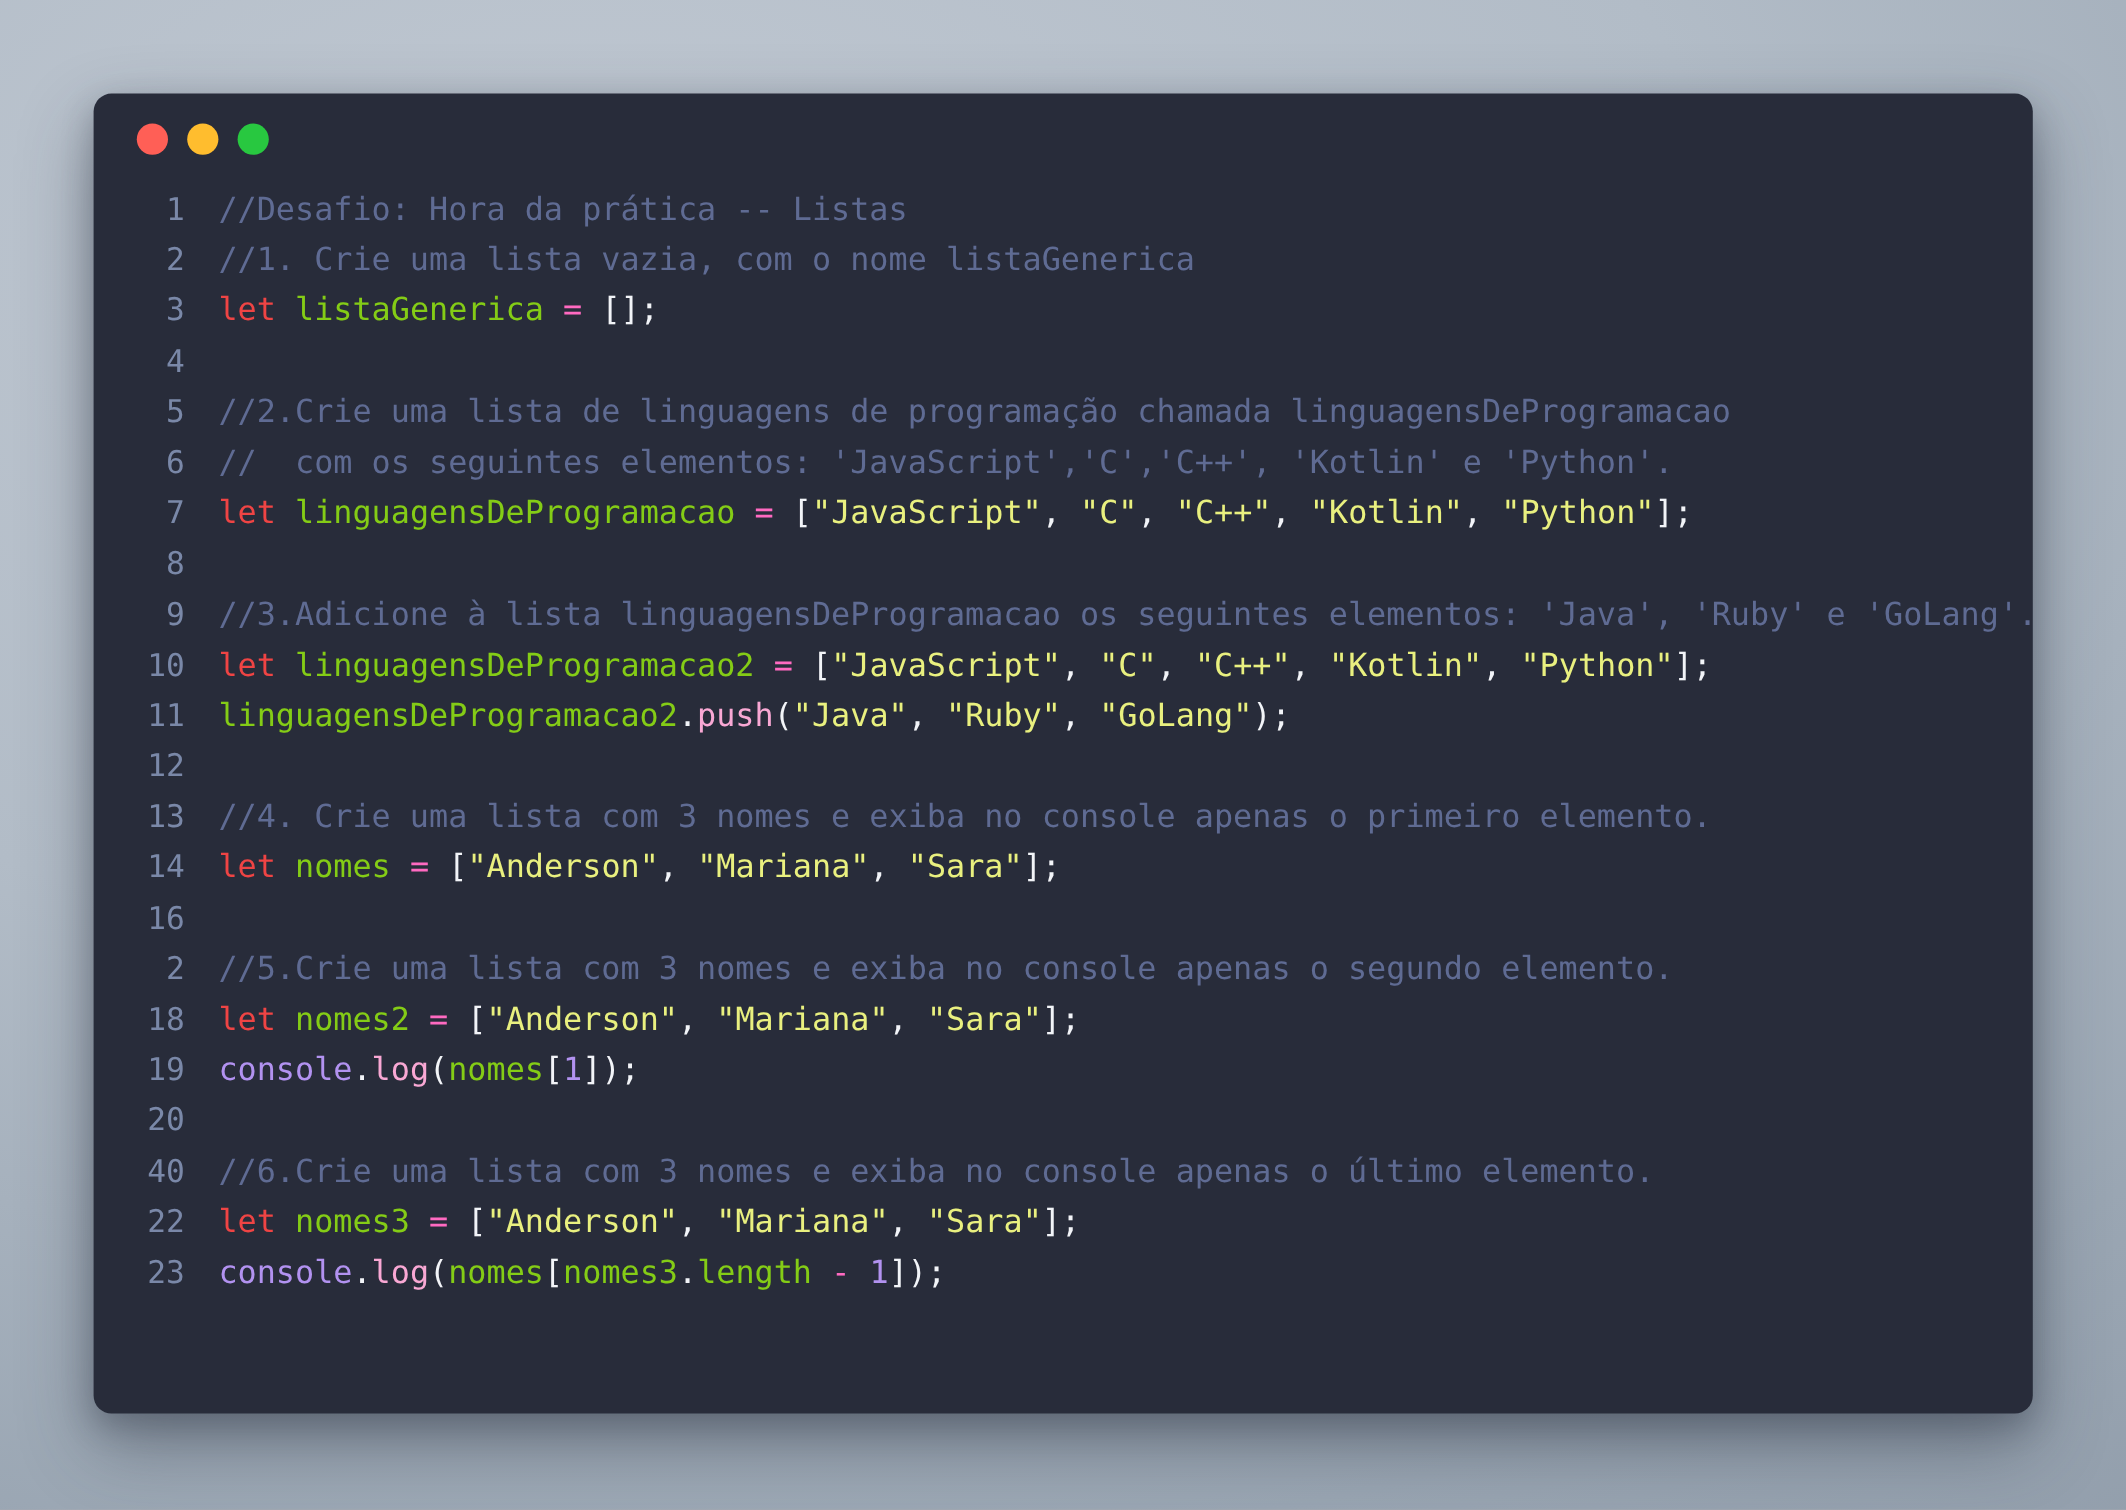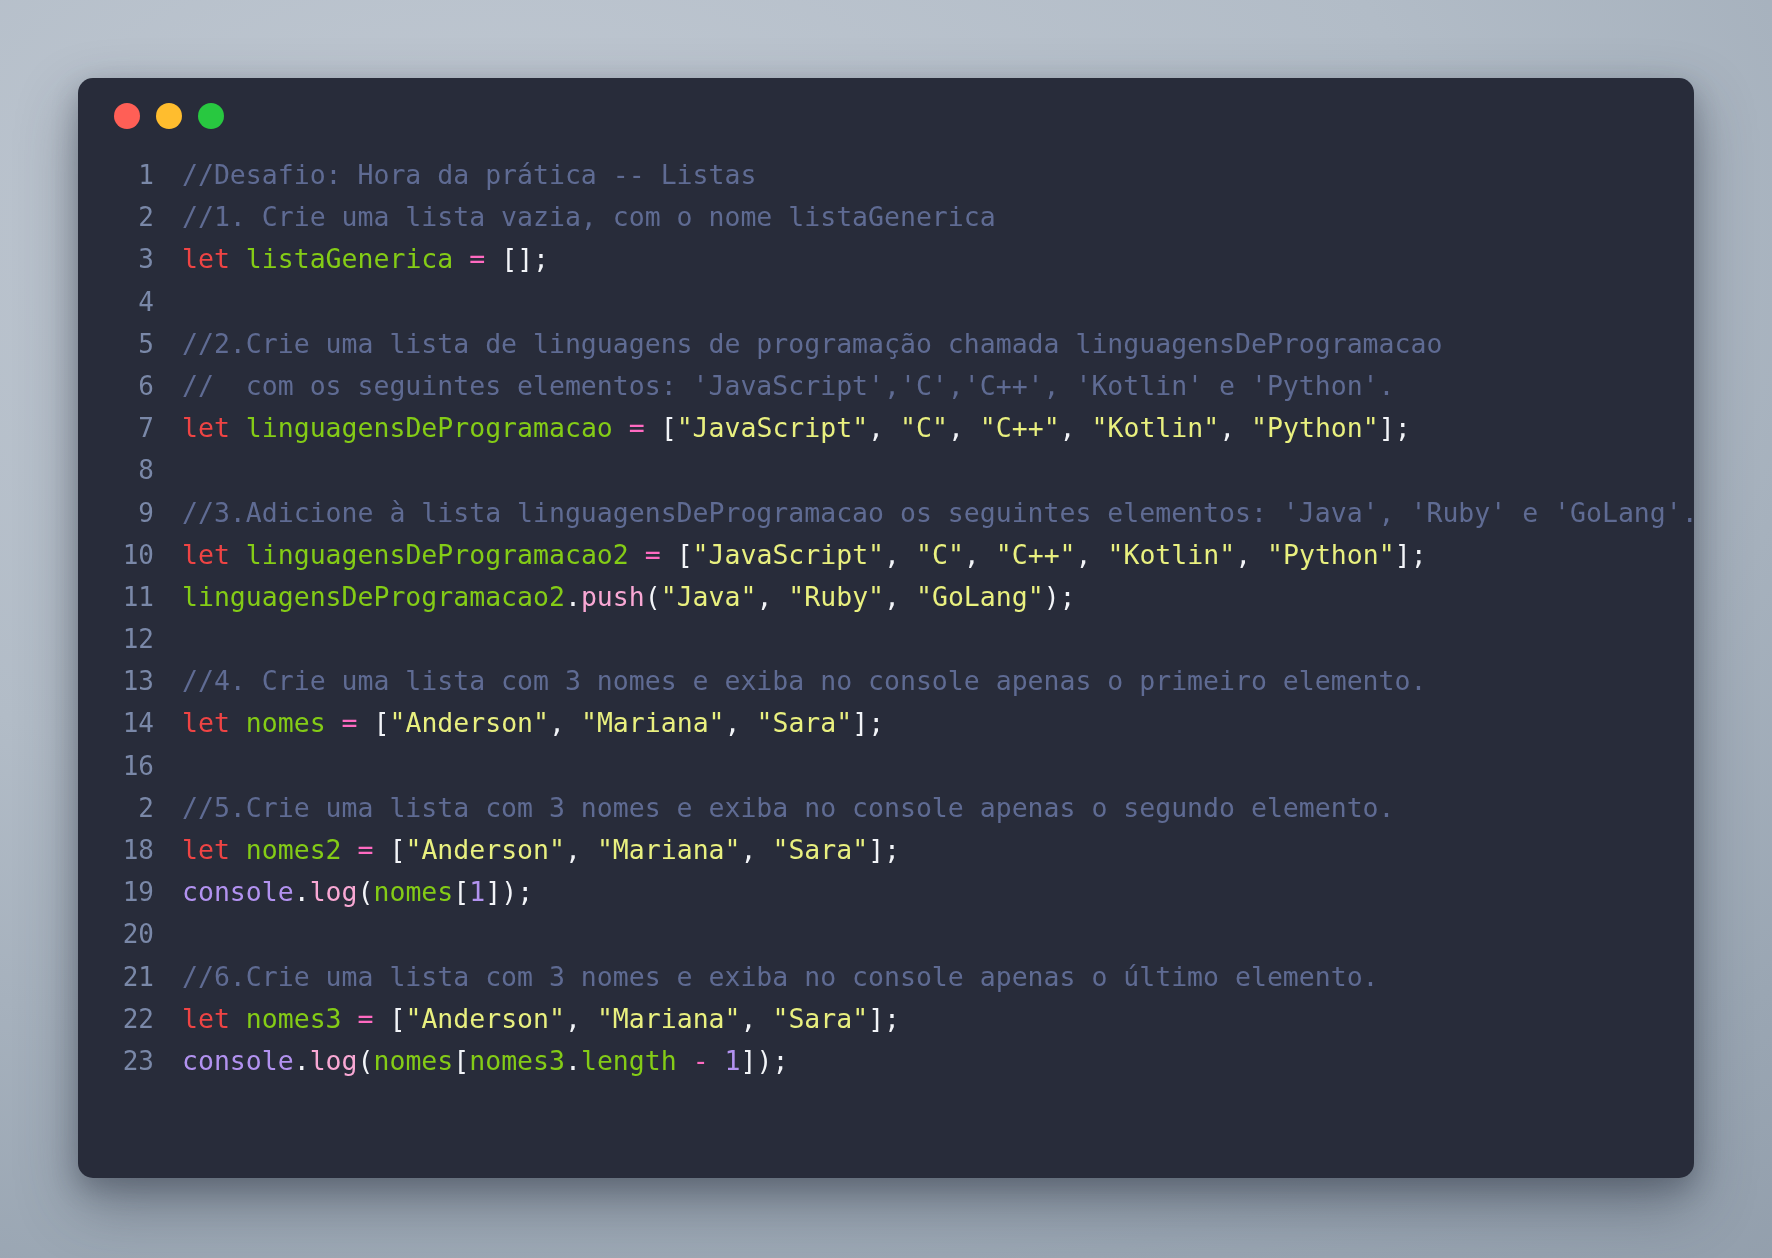--- a/index.html
+++ b/index.html
@@ -135,21 +135,21 @@
           <div class="line"><span class="lineno">10</span><span class="linecode"><span class="tok-keyword">let</span><span class="tok-punct"> </span><span class="tok-ident">linguagensDeProgramacao2</span><span class="tok-punct"> </span><span class="tok-op">=</span><span class="tok-punct"> [</span><span class="tok-string">"JavaScript"</span><span class="tok-punct">, </span><span class="tok-string">"C"</span><span class="tok-punct">, </span><span class="tok-string">"C++"</span><span class="tok-punct">, </span><span class="tok-string">"Kotlin"</span><span class="tok-punct">, </span><span class="tok-string">"Python"</span><span class="tok-punct">];</span></span></div>
           <div class="line"><span class="lineno">11</span><span class="linecode"><span class="tok-ident">linguagensDeProgramacao2</span><span class="tok-punct">.</span><span class="tok-func">push</span><span class="tok-punct">(</span><span class="tok-string">"Java"</span><span class="tok-punct">, </span><span class="tok-string">"Ruby"</span><span class="tok-punct">, </span><span class="tok-string">"GoLang"</span><span class="tok-punct">);</span></span></div>
           <div class="line"><span class="lineno">12</span><span class="linecode"></span></div>
           <div class="line"><span class="lineno">13</span><span class="linecode"><span class="tok-comment">//4. Crie uma lista com 3 nomes e exiba no console apenas o primeiro elemento.</span></span></div>
           <div class="line"><span class="lineno">14</span><span class="linecode"><span class="tok-keyword">let</span><span class="tok-punct"> </span><span class="tok-ident">nomes</span><span class="tok-punct"> </span><span class="tok-op">=</span><span class="tok-punct"> [</span><span class="tok-string">"Anderson"</span><span class="tok-punct">, </span><span class="tok-string">"Mariana"</span><span class="tok-punct">, </span><span class="tok-string">"Sara"</span><span class="tok-punct">];</span></span></div>
           <div class="line"><span class="lineno">16</span><span class="linecode"></span></div>
           <div class="line"><span class="lineno">2</span><span class="linecode"><span class="tok-comment">//5.Crie uma lista com 3 nomes e exiba no console apenas o segundo elemento.</span></span></div>
           <div class="line"><span class="lineno">18</span><span class="linecode"><span class="tok-keyword">let</span><span class="tok-punct"> </span><span class="tok-ident">nomes2</span><span class="tok-punct"> </span><span class="tok-op">=</span><span class="tok-punct"> [</span><span class="tok-string">"Anderson"</span><span class="tok-punct">, </span><span class="tok-string">"Mariana"</span><span class="tok-punct">, </span><span class="tok-string">"Sara"</span><span class="tok-punct">];</span></span></div>
           <div class="line"><span class="lineno">19</span><span class="linecode"><span class="tok-builtin">console</span><span class="tok-punct">.</span><span class="tok-func">log</span><span class="tok-punct">(</span><span class="tok-ident">nomes</span><span class="tok-punct">[</span><span class="tok-number">1</span><span class="tok-punct">]);</span></span></div>
           <div class="line"><span class="lineno">20</span><span class="linecode"></span></div>
-          <div class="line"><span class="lineno">21</span><span class="linecode"><span class="tok-comment">//6.Crie uma lista com 3 nomes e exiba no console apenas o último elemento.</span></span></div>
+          <div class="line"><span class="lineno">40</span><span class="linecode"><span class="tok-comment">//6.Crie uma lista com 3 nomes e exiba no console apenas o último elemento.</span></span></div>
           <div class="line"><span class="lineno">22</span><span class="linecode"><span class="tok-keyword">let</span><span class="tok-punct"> </span><span class="tok-ident">nomes3</span><span class="tok-punct"> </span><span class="tok-op">=</span><span class="tok-punct"> [</span><span class="tok-string">"Anderson"</span><span class="tok-punct">, </span><span class="tok-string">"Mariana"</span><span class="tok-punct">, </span><span class="tok-string">"Sara"</span><span class="tok-punct">];</span></span></div>
           <div class="line"><span class="lineno">23</span><span class="linecode"><span class="tok-builtin">console</span><span class="tok-punct">.</span><span class="tok-func">log</span><span class="tok-punct">(</span><span class="tok-ident">nomes</span><span class="tok-punct">[</span><span class="tok-ident">nomes3</span><span class="tok-punct">.</span><span class="tok-ident">length</span><span class="tok-punct"> </span><span class="tok-op">-</span><span class="tok-punct"> </span><span class="tok-number">1</span><span class="tok-punct">]);</span></span></div>
         </div>
     </div>
 
   </div>
 
 </div>
 
 </body></html>

